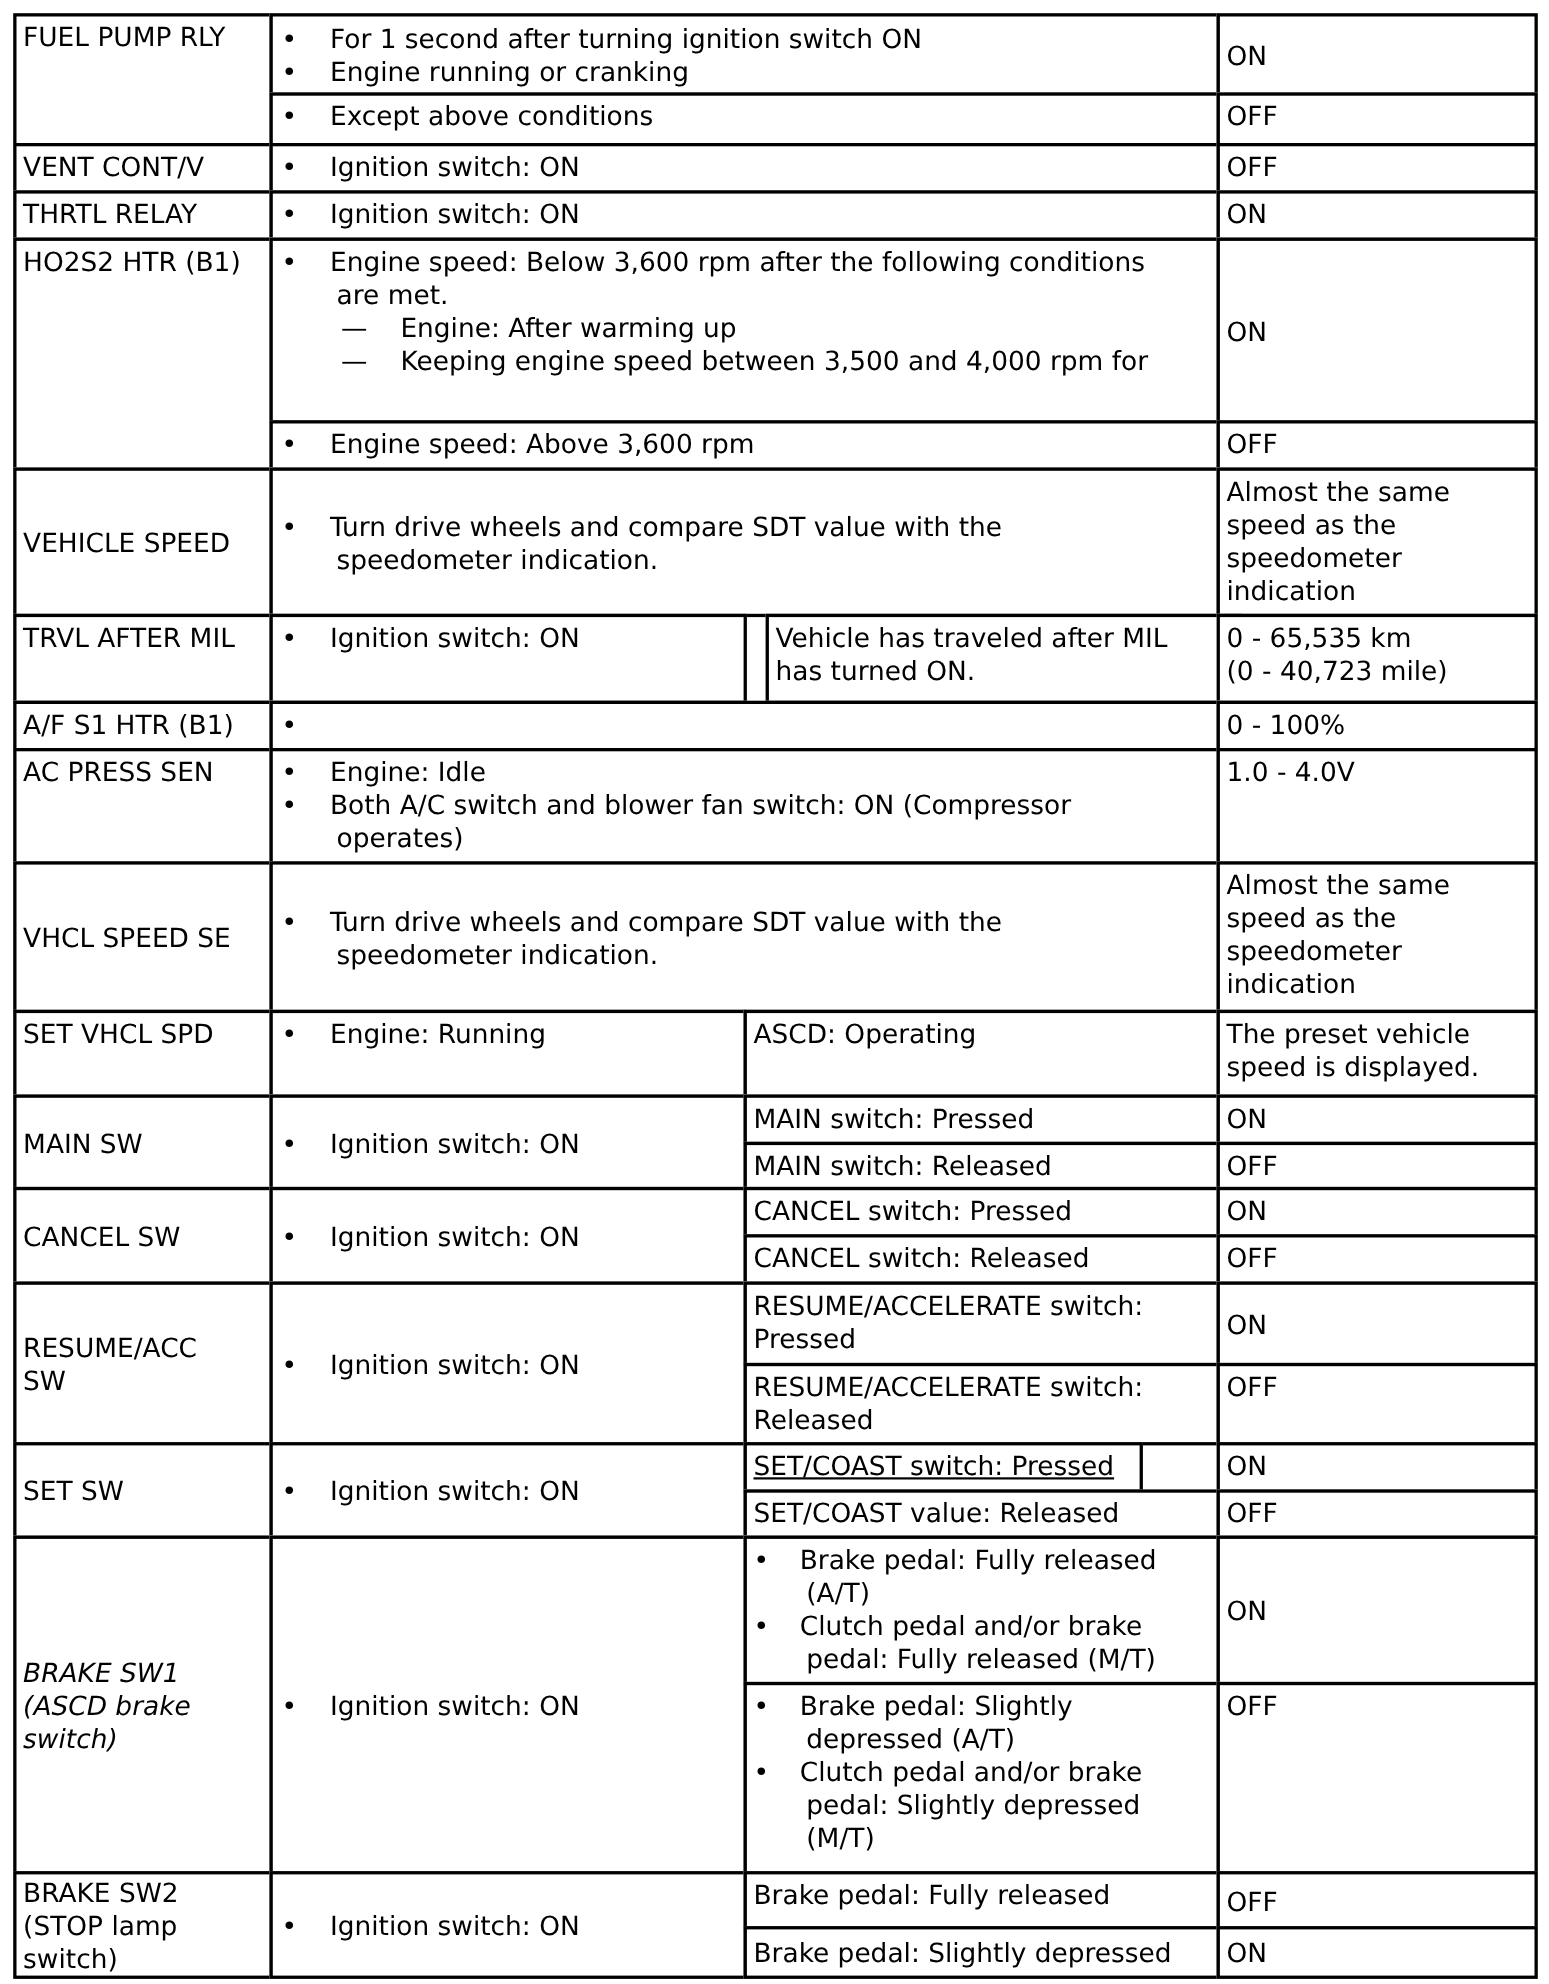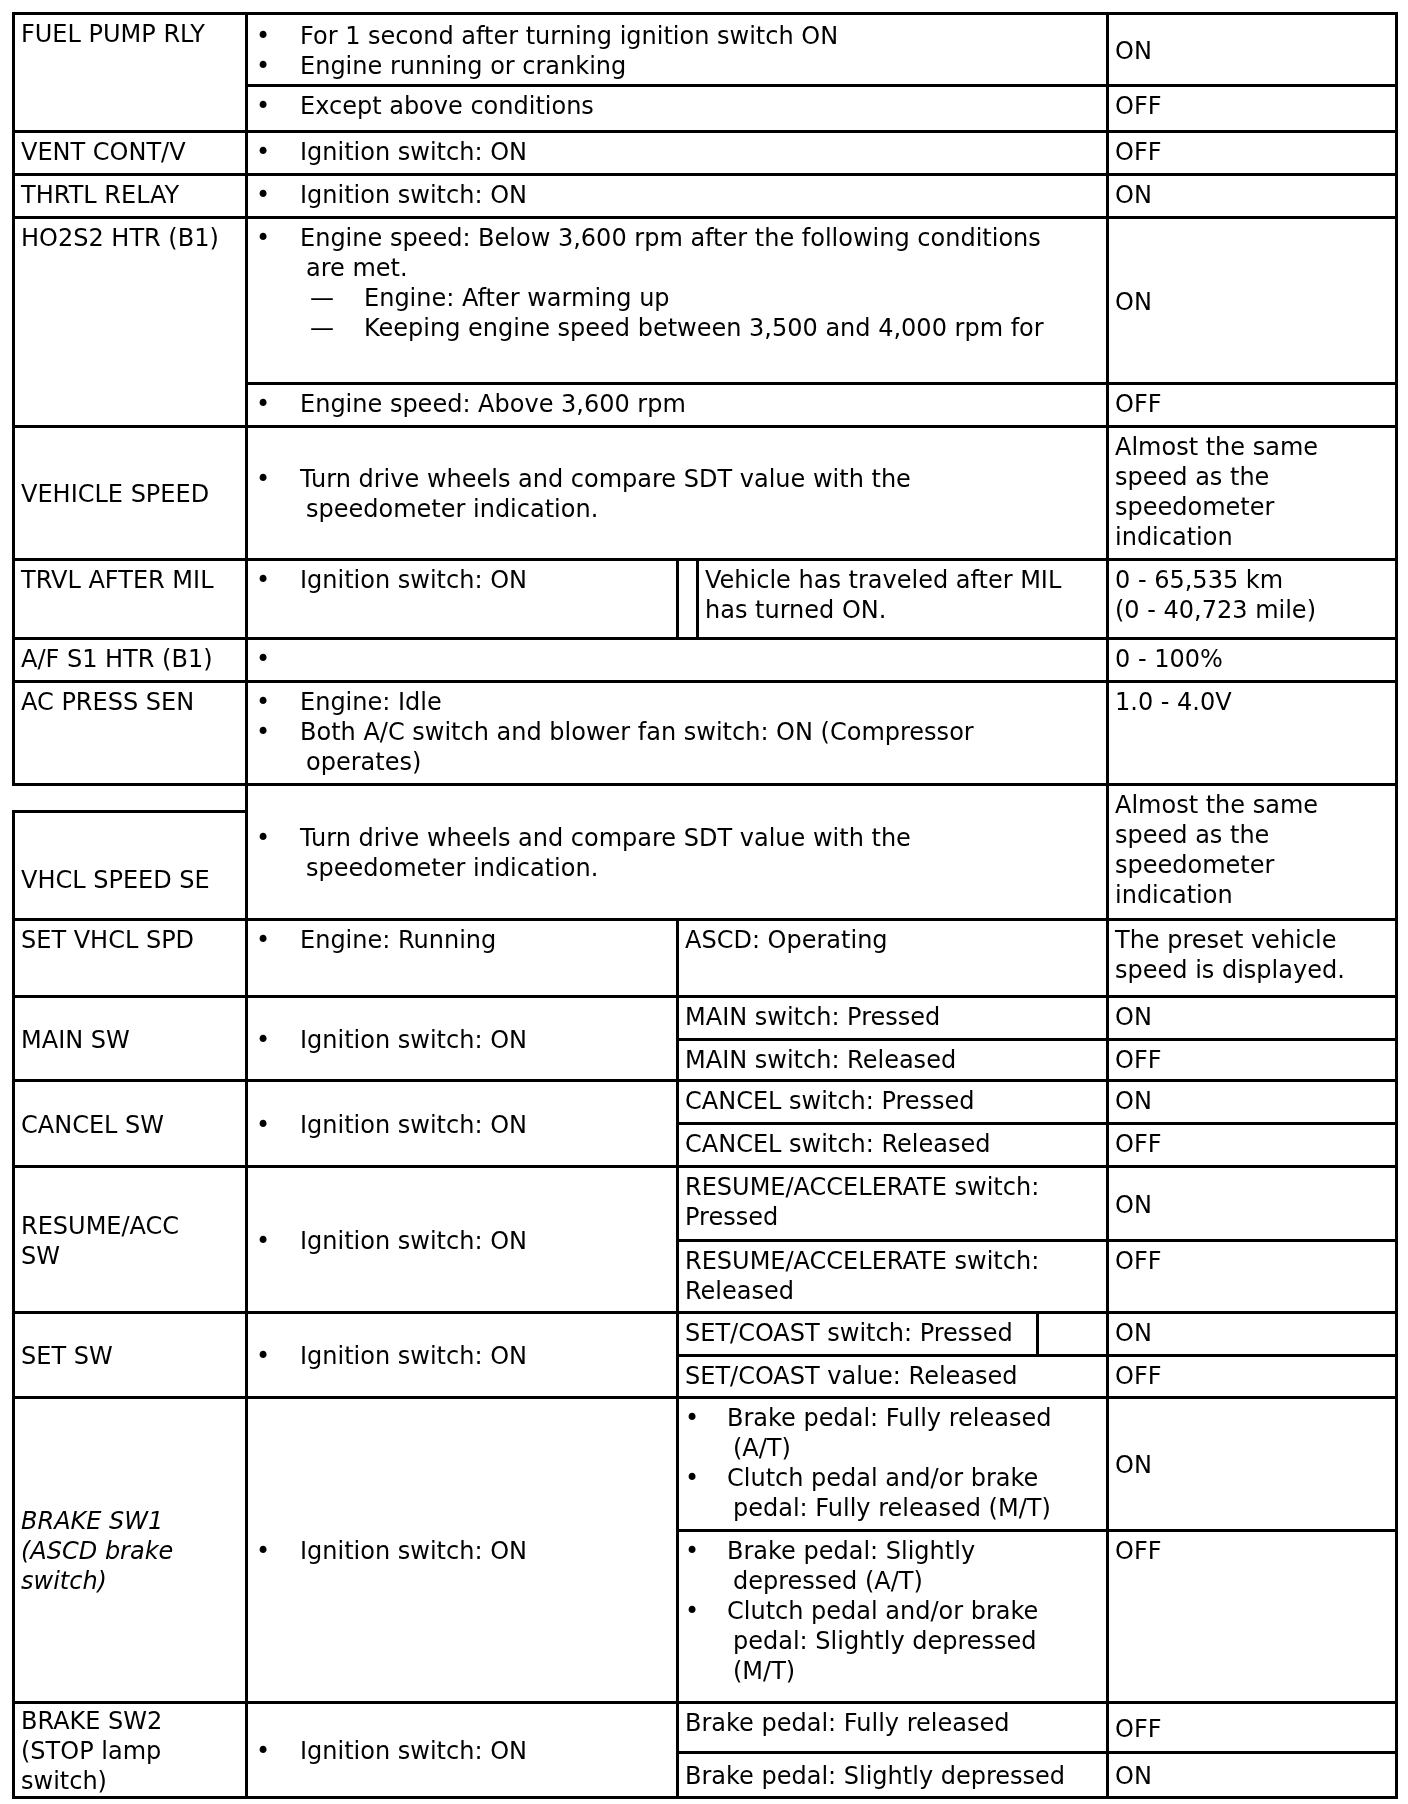--- a/index.html
+++ b/index.html
@@ -161,21 +161,21 @@
       <li><span class="dot">•</span><span>Both A/C switch and blower fan switch: ON (Compressor</span></li>
     </ul>
     <div class="cont">operates)</div>
   </div>
   <div class="cell" style="left:1106px;top:680px;width:292px;height:106px;">
     <span>1.0 - 4.0V</span>
   </div>
 </div>
 
 <div>
-  <div class="cell vc" style="left:12px;top:783px;width:236px;height:138px;margin-top:27px;">
+  <div class="cell vc" style="left:12px;top:783px;width:236px;height:138px;">
     <span>VHCL SPEED SE</span>
   </div>
   <div class="cell vc" style="left:245px;top:783px;width:864px;height:138px;">
     <div>
       <ul class="blist">
           <li><span class="dot">•</span><span>Turn drive wheels and compare SDT value with the</span></li>
         </ul>
       <div class="cont">speedometer indication.</div>
     </div>
   </div>
@@ -279,21 +279,21 @@
 
 <div>
   <div class="cell vc" style="left:12px;top:1311px;width:236px;height:88px;">
     <span>SET SW</span>
   </div>
   <div class="cell vc" style="left:245px;top:1311px;width:434px;height:88px;">
     <ul class="blist">
         <li><span class="dot">•</span><span>Ignition switch: ON</span></li>
       </ul>
   </div>
-  <div class="cell" style="left:676px;top:1311px;width:363px;height:46px;">
+  <div class="cell" style="left:676px;top:1311px;width:363px;height:46px;text-decoration:underline;">
     <span>SET/COAST switch: Pressed</span>
   </div>
   <div class="cell" style="left:1106px;top:1311px;width:292px;height:46px;">
     <span>ON</span>
   </div>
   <div class="cell" style="left:676px;top:1354px;width:433px;height:45px;">
     <span>SET/COAST value: Released</span>
   </div>
   <div class="cell" style="left:1106px;top:1354px;width:292px;height:45px;">
     <span>OFF</span>

